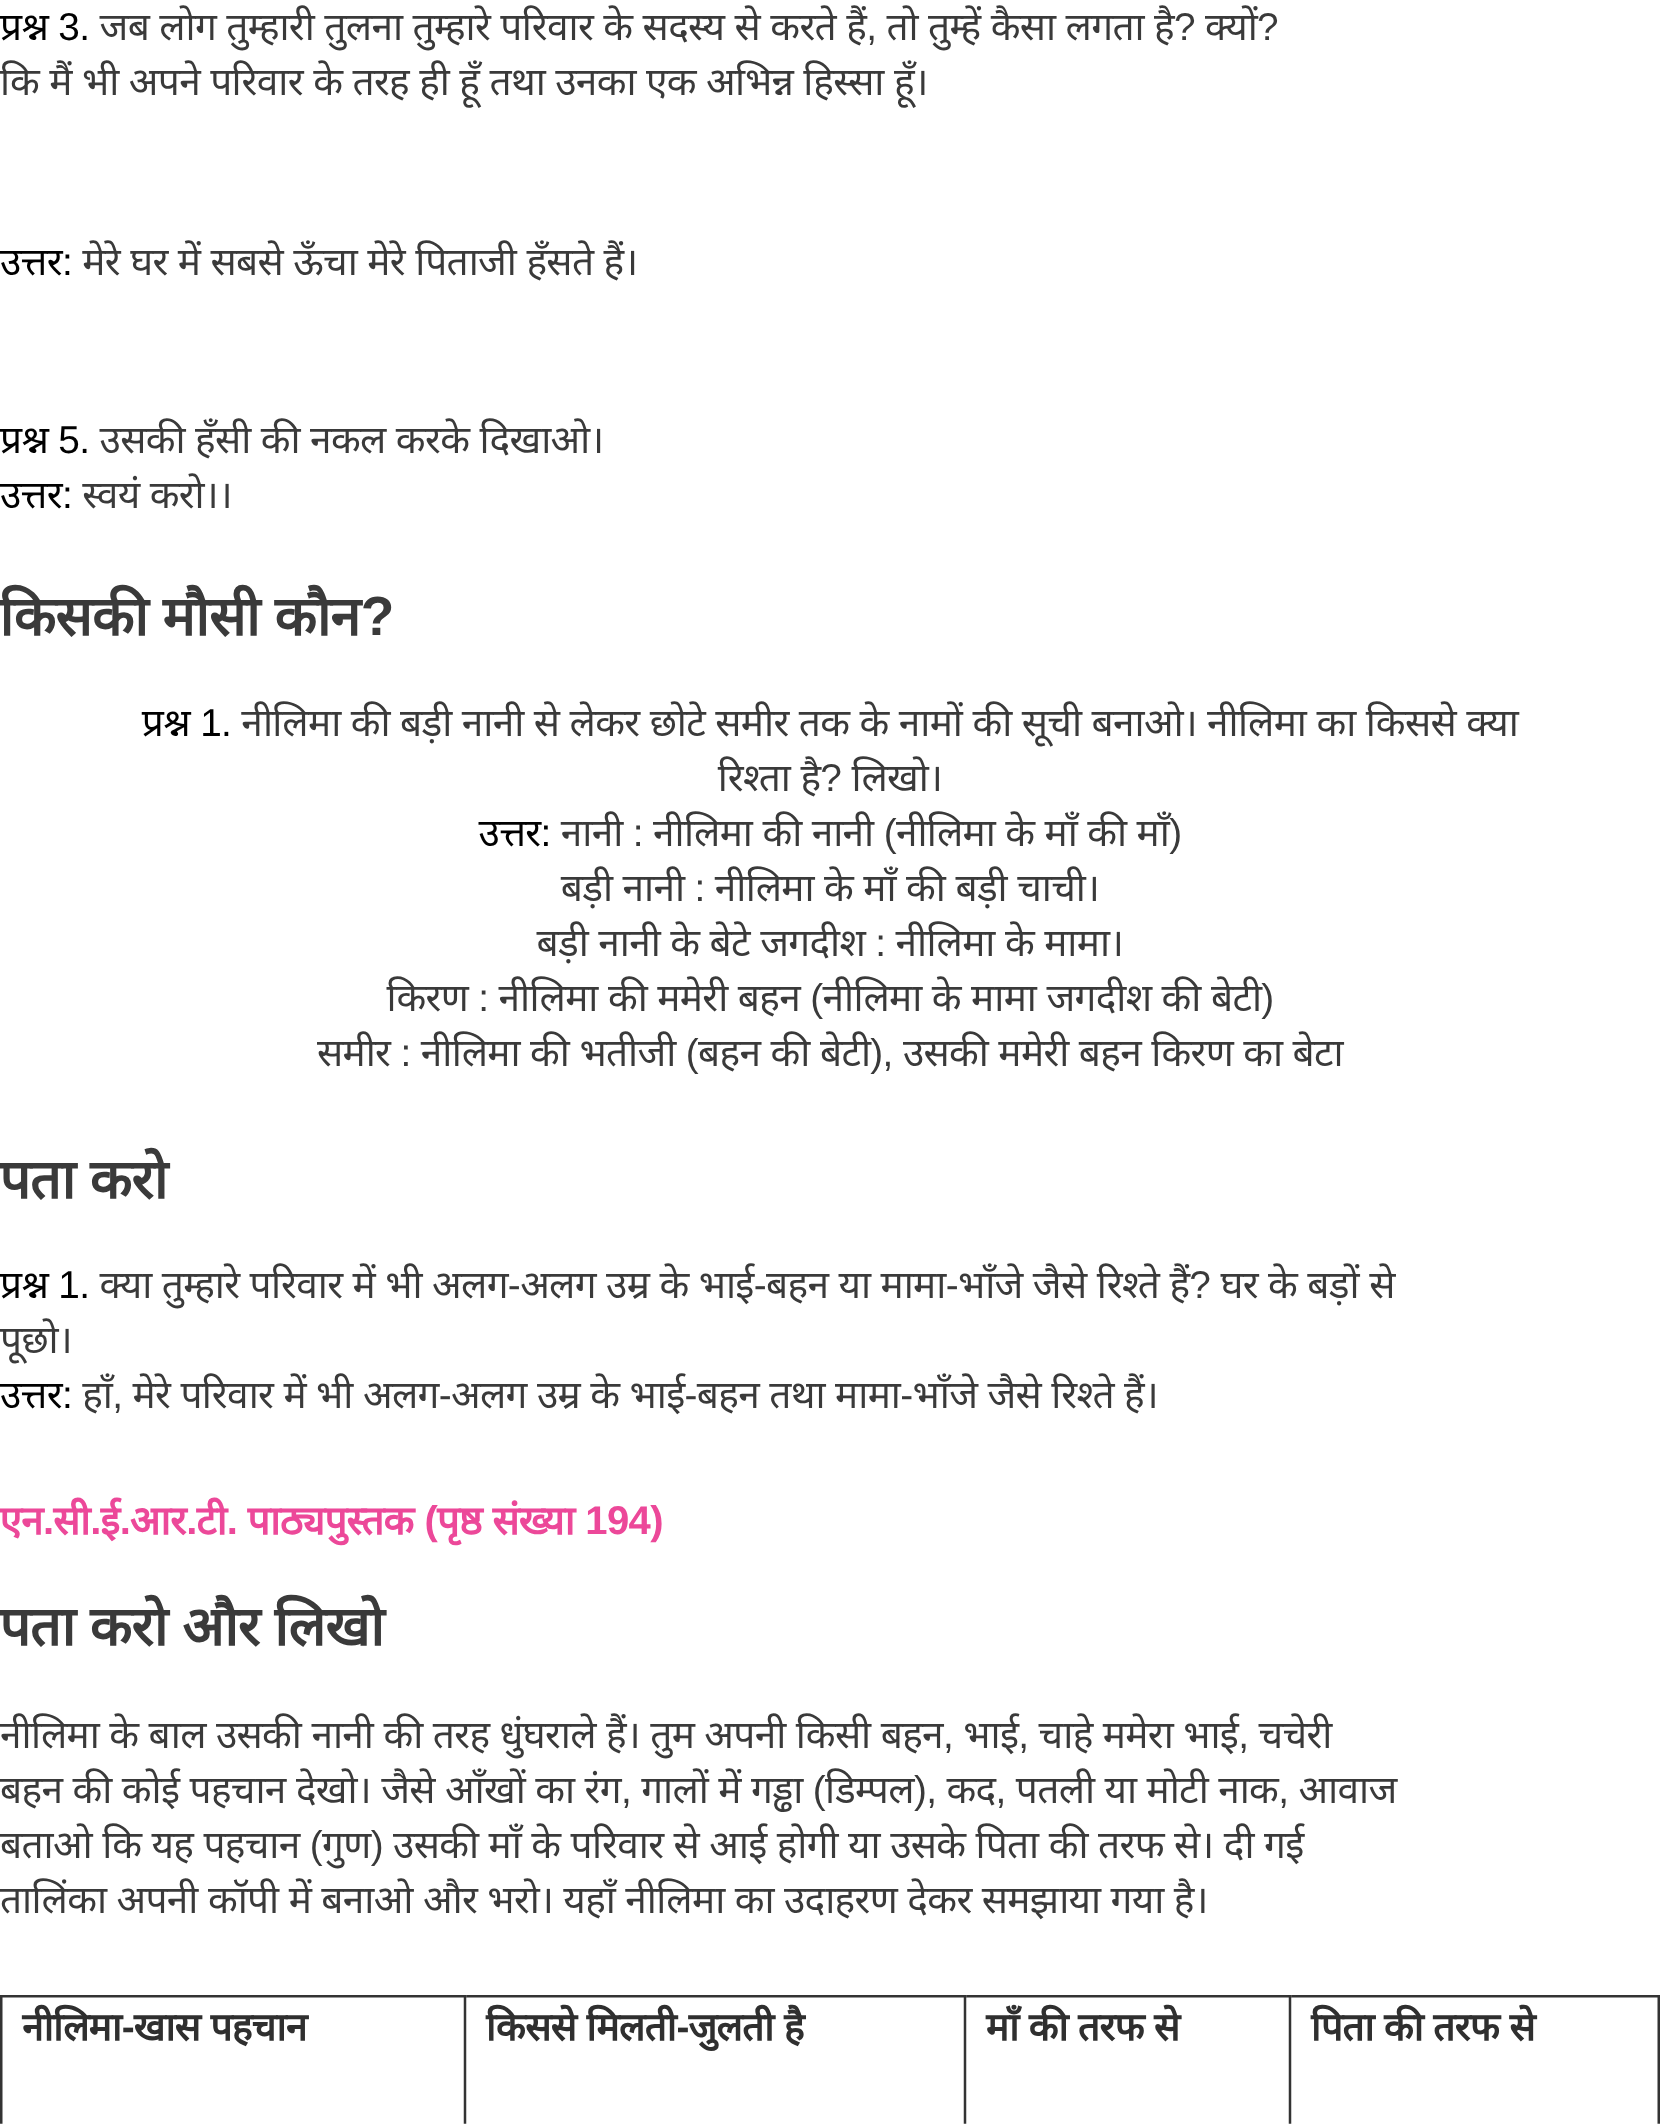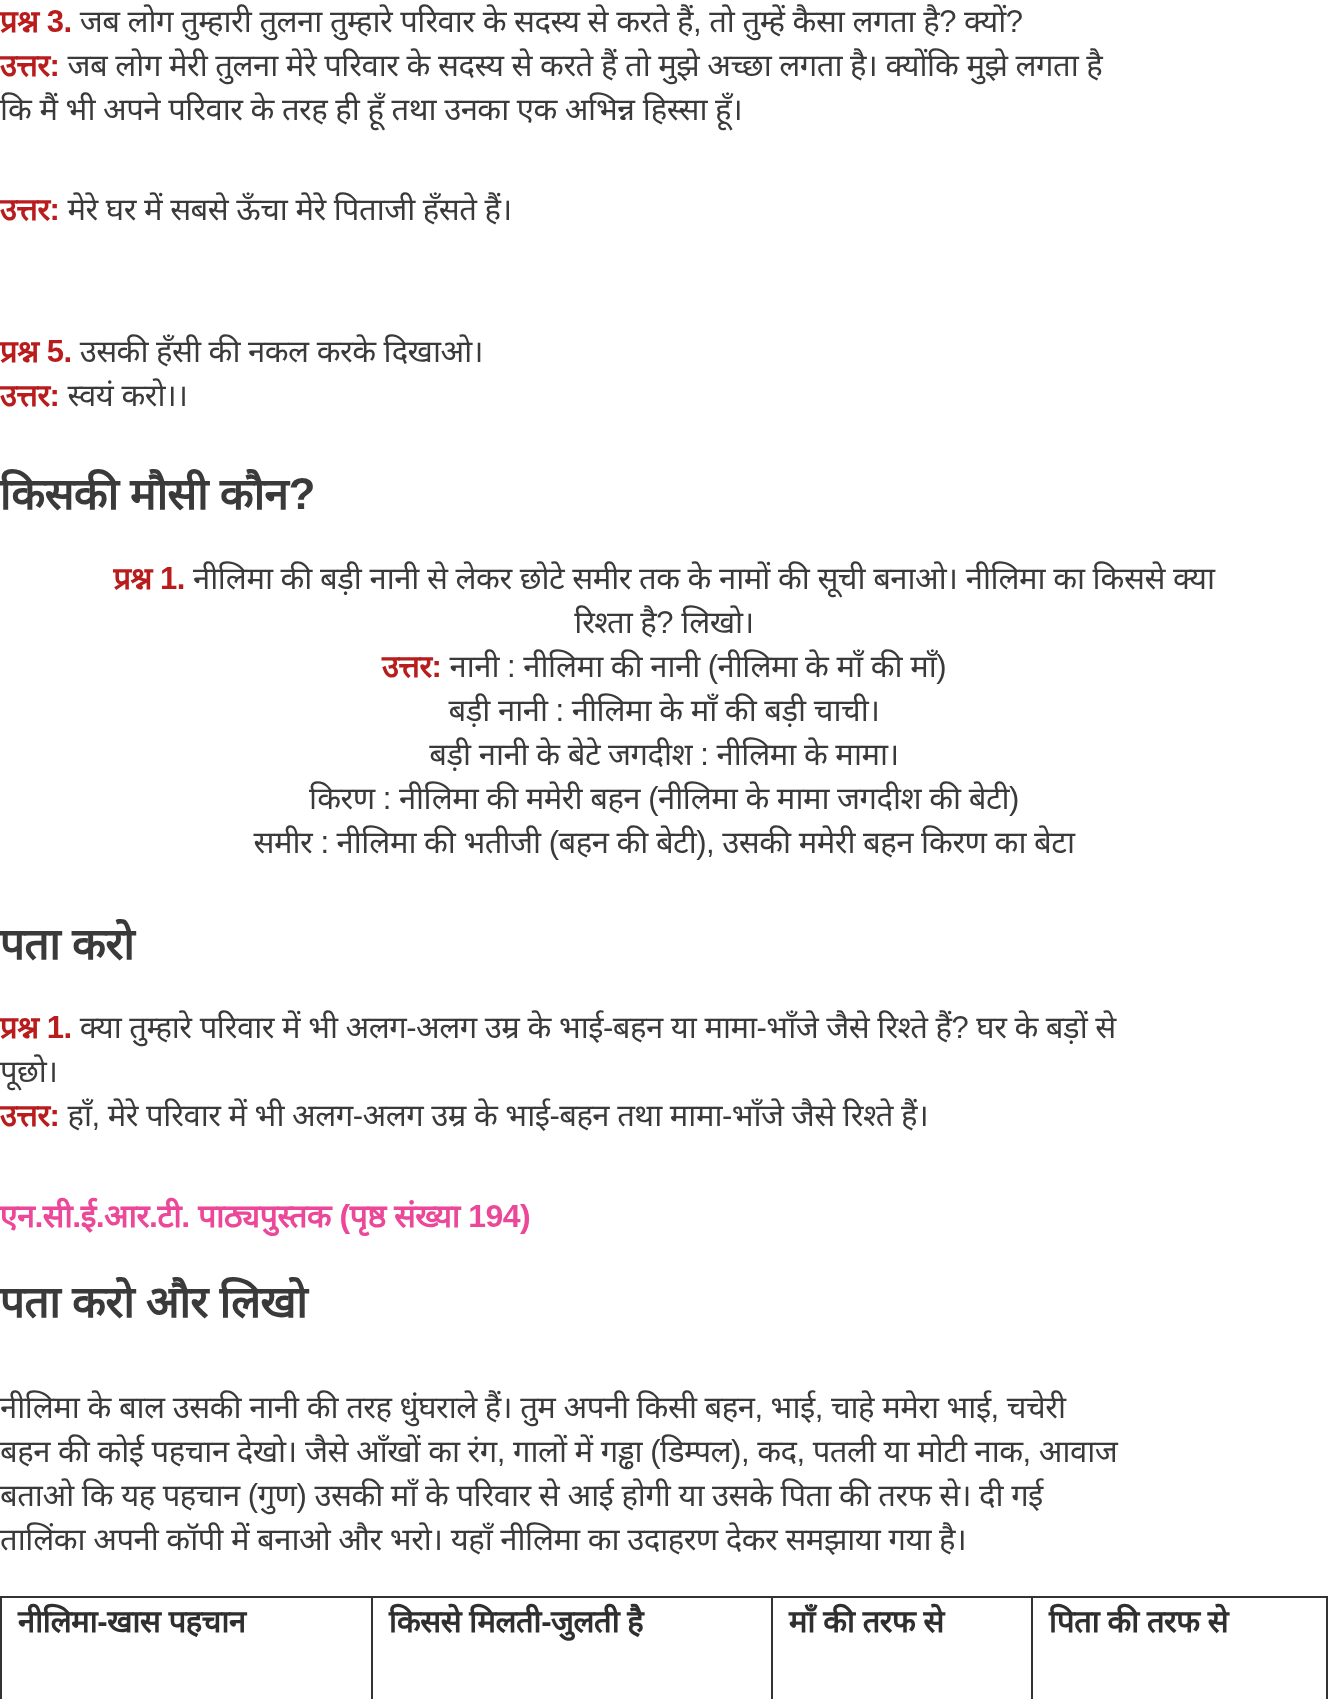--- a/index.html
+++ b/index.html
@@ -28,22 +28,22 @@
     left: 0;
     width: 1328px;
   }
   .line {
     display: block;
     white-space: nowrap;
     height: 44px;
     letter-spacing: -0.5px;
   }
   .lbl {
-    font-weight: bold;
-    color: #b91c1c;
+    font-weight: normal;
+    color: #000000;
   }
   .heading {
     font-weight: bold;
     color: #3a3a3a;
     font-size: 44px;
   }
   .green-heading {
     font-weight: bold;
     color: #ec4899;
     font-size: 32px;
@@ -69,21 +69,20 @@
     letter-spacing: -0.5px;
   }
 </style>
 </head>
 <body>
 
 <div class="page">
 
   <div class="block" style="top:0px;">
     <span class="line"><span class="lbl">प्रश्न 3.</span><span> जब लोग तुम्हारी तुलना तुम्हारे परिवार के सदस्य से करते हैं, तो तुम्हें कैसा लगता है? क्यों?</span></span>
-    <span class="line"><span class="lbl">उत्तर:</span><span> जब लोग मेरी तुलना मेरे परिवार के सदस्य से करते हैं तो मुझे अच्छा लगता है। क्योंकि मुझे लगता है</span></span>
     <span class="line">कि मैं भी अपने परिवार के तरह ही हूँ तथा उनका एक अभिन्न हिस्सा हूँ।</span>
   </div>
 
   <div class="block" style="top:188px;">
     <span class="line"><span class="lbl">उत्तर:</span><span> मेरे घर में सबसे ऊँचा मेरे पिताजी हँसते हैं।</span></span>
   </div>
 
   <div class="block" style="top:330px;">
     <span class="line"><span class="lbl">प्रश्न 5.</span><span> उसकी हँसी की नकल करके दिखाओ।</span></span>
     <span class="line"><span class="lbl">उत्तर:</span><span> स्वयं करो।।</span></span>
@@ -114,21 +113,21 @@
   </div>
 
   <div class="block" style="top:1194px;">
     <span class="line green-heading">एन.सी.ई.आर.टी. पाठ्यपुस्तक (पृष्ठ संख्या 194)</span>
   </div>
 
   <div class="block" style="top:1280px;">
     <span class="line heading">पता करो और लिखो</span>
   </div>
 
-  <div class="block" style="top:1366px;margin-top:20px;">
+  <div class="block" style="top:1366px;">
     <span class="line">नीलिमा के बाल उसकी नानी की तरह धुंघराले हैं। तुम अपनी किसी बहन, भाई, चाहे ममेरा भाई, चचेरी</span>
     <span class="line">बहन की कोई पहचान देखो। जैसे आँखों का रंग, गालों में गड्ढा (डिम्पल), कद, पतली या मोटी नाक, आवाज</span>
     <span class="line">बताओ कि यह पहचान (गुण) उसकी माँ के परिवार से आई होगी या उसके पिता की तरफ से। दी गई</span>
     <span class="line">तालिंका अपनी कॉपी में बनाओ और भरो। यहाँ नीलिमा का उदाहरण देकर समझाया गया है।</span>
   </div>
 
   <table class="trait-table">
     <colgroup>
       <col style="width:371px">
       <col style="width:400px">

